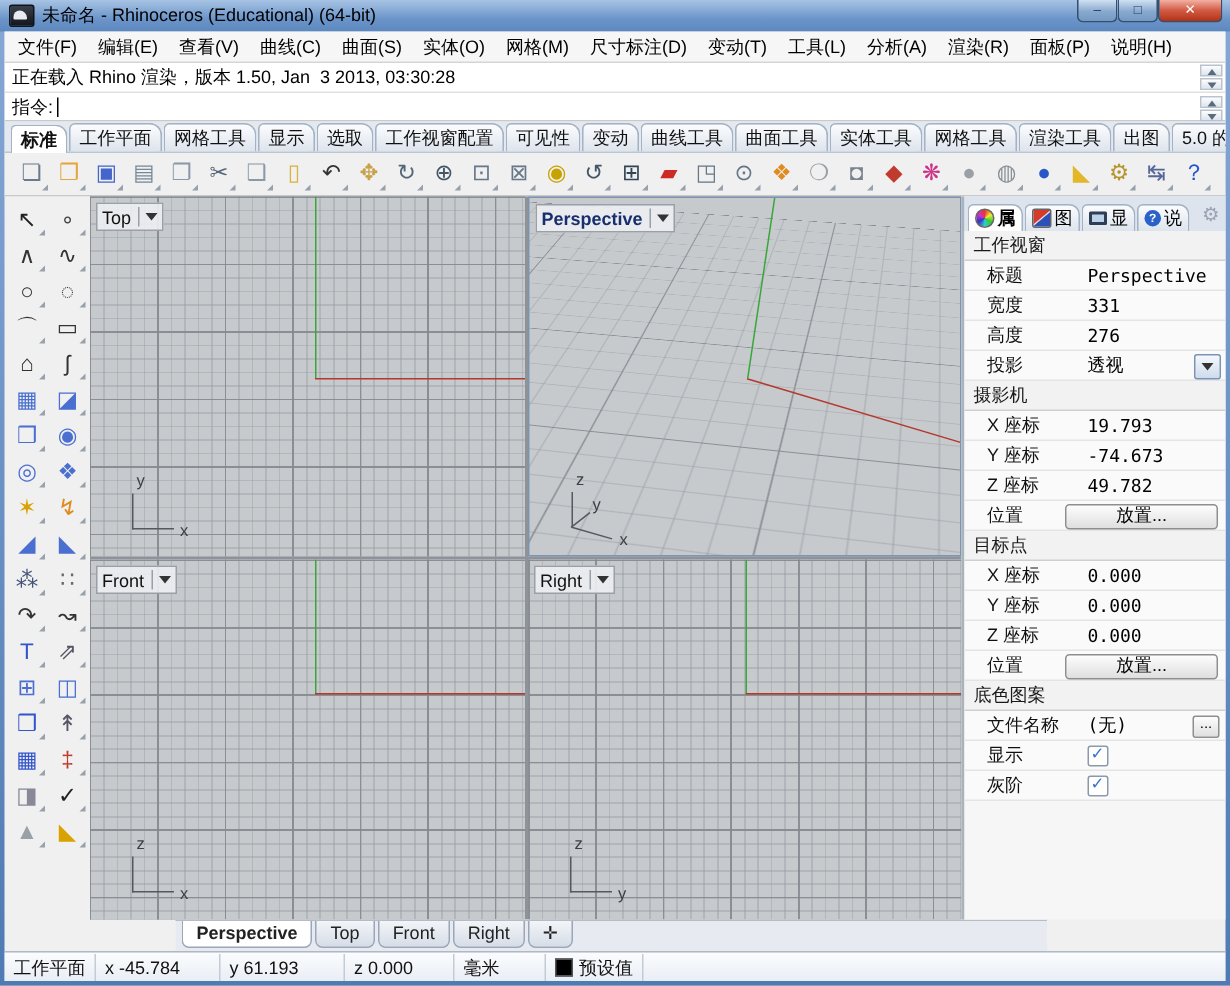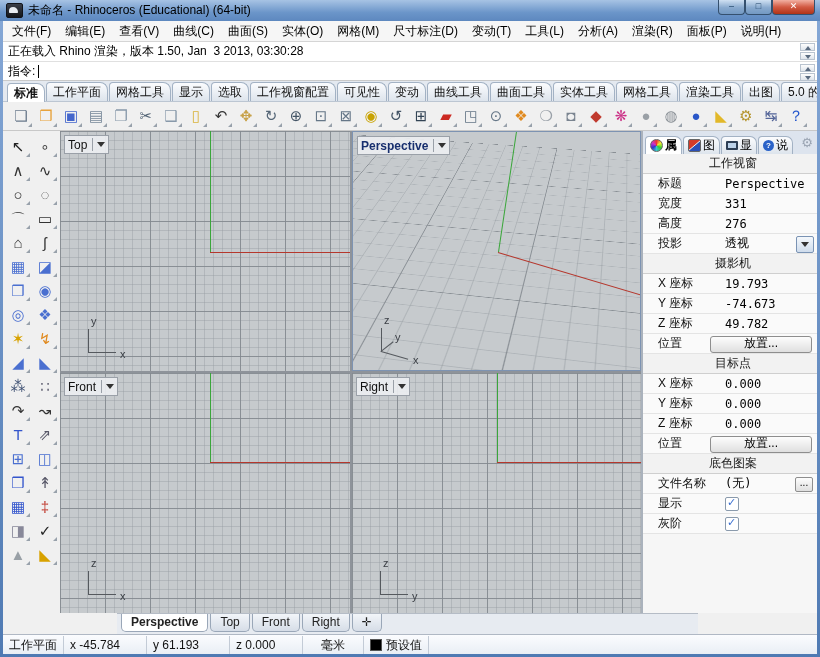--- a/index.html
+++ b/index.html
@@ -109,21 +109,21 @@
     background:conic-gradient(#e33,#ee3,#3c3,#3cc,#33c,#c3c,#e33);border:1px solid #666;}
   .pt-layers{width:11px;height:11px;border-radius:2px;
     background:linear-gradient(140deg,#d43b2a 45%,#f2f2f2 50%,#2b50b8 55%);border:1px solid #666;}
   .pt-display{width:12px;height:9px;background:#2d3e55;border-radius:1px;position:relative;}
   .pt-display::after{content:"";position:absolute;left:2px;top:2px;width:8px;height:5px;background:#bcd2ea;}
   .pt-help{width:11px;height:11px;border-radius:50%;background:#2a62c8;color:#fff;font-size:8px;
     line-height:11px;text-align:center;font-weight:bold;}
   .pgear{position:absolute;right:4px;top:4px;color:#9aa4b2;font-size:13px;}
   .pbody{position:absolute;left:0;top:23px;right:0;bottom:0;background:#f6f6f6;overflow:hidden;}
   .psection{height:19px;line-height:19px;padding-left:6px;color:#1a1a1a;background:#f2f2f2;
-    border-bottom:1px solid #cfcfcf;text-align:center;}
+    border-bottom:1px solid #cfcfcf;}
   .prow{height:19px;display:flex;align-items:center;border-bottom:1px solid #e4e4e4;position:relative;background:#fafafa;}
   .plabel{width:82px;padding-left:15px;box-sizing:border-box;color:#111;}
   .pvalue{font-family:"DejaVu Sans Mono","Liberation Mono",monospace;color:#000;}
   .dd-btn{position:absolute;right:3px;top:2px;width:16px;height:15px;border:1px solid #7a93b4;border-radius:2px;
     background:linear-gradient(#f4f8fc,#cfdcEC);background:linear-gradient(#f4f8fc,#cfdcec);
     display:flex;align-items:center;justify-content:center;}
   .dd-btn::after{content:"";border-left:4px solid transparent;border-right:4px solid transparent;border-top:5px solid #333;}
   .pbutton{position:absolute;right:5px;top:2px;width:100px;height:15px;line-height:13px;text-align:center;
     background:linear-gradient(#fdfdfd,#dfdfdf);border:1px solid #8e8e8e;border-radius:3px;color:#000;}
   .browse-btn{position:absolute;right:4px;top:3px;width:16px;height:13px;line-height:9px;text-align:center;
@@ -471,20 +471,20 @@
         </div>
       </div>
     </div>
   </div>
 
   <div class="statusbar">
     <span class="scell">工作平面</span>
     <span class="scell coordcell">x -45.784</span>
     <span class="scell coordcell">y 61.193</span>
     <span class="scell coordcell" style="width:60px">z 0.000</span>
-    <span class="scell" style="width:48px;text-align:center">毫米</span>
+    <span class="scell" style="width:48px;text-align:left">毫米</span>
     <span class="scell cde">
       <span class="swatch" style="background: rgb(0, 0, 0);"></span>
       <span>预设值</span>
     </span>
     <span class="sspacer"></span>
   </div>
 </div>
 
 </body></html>

